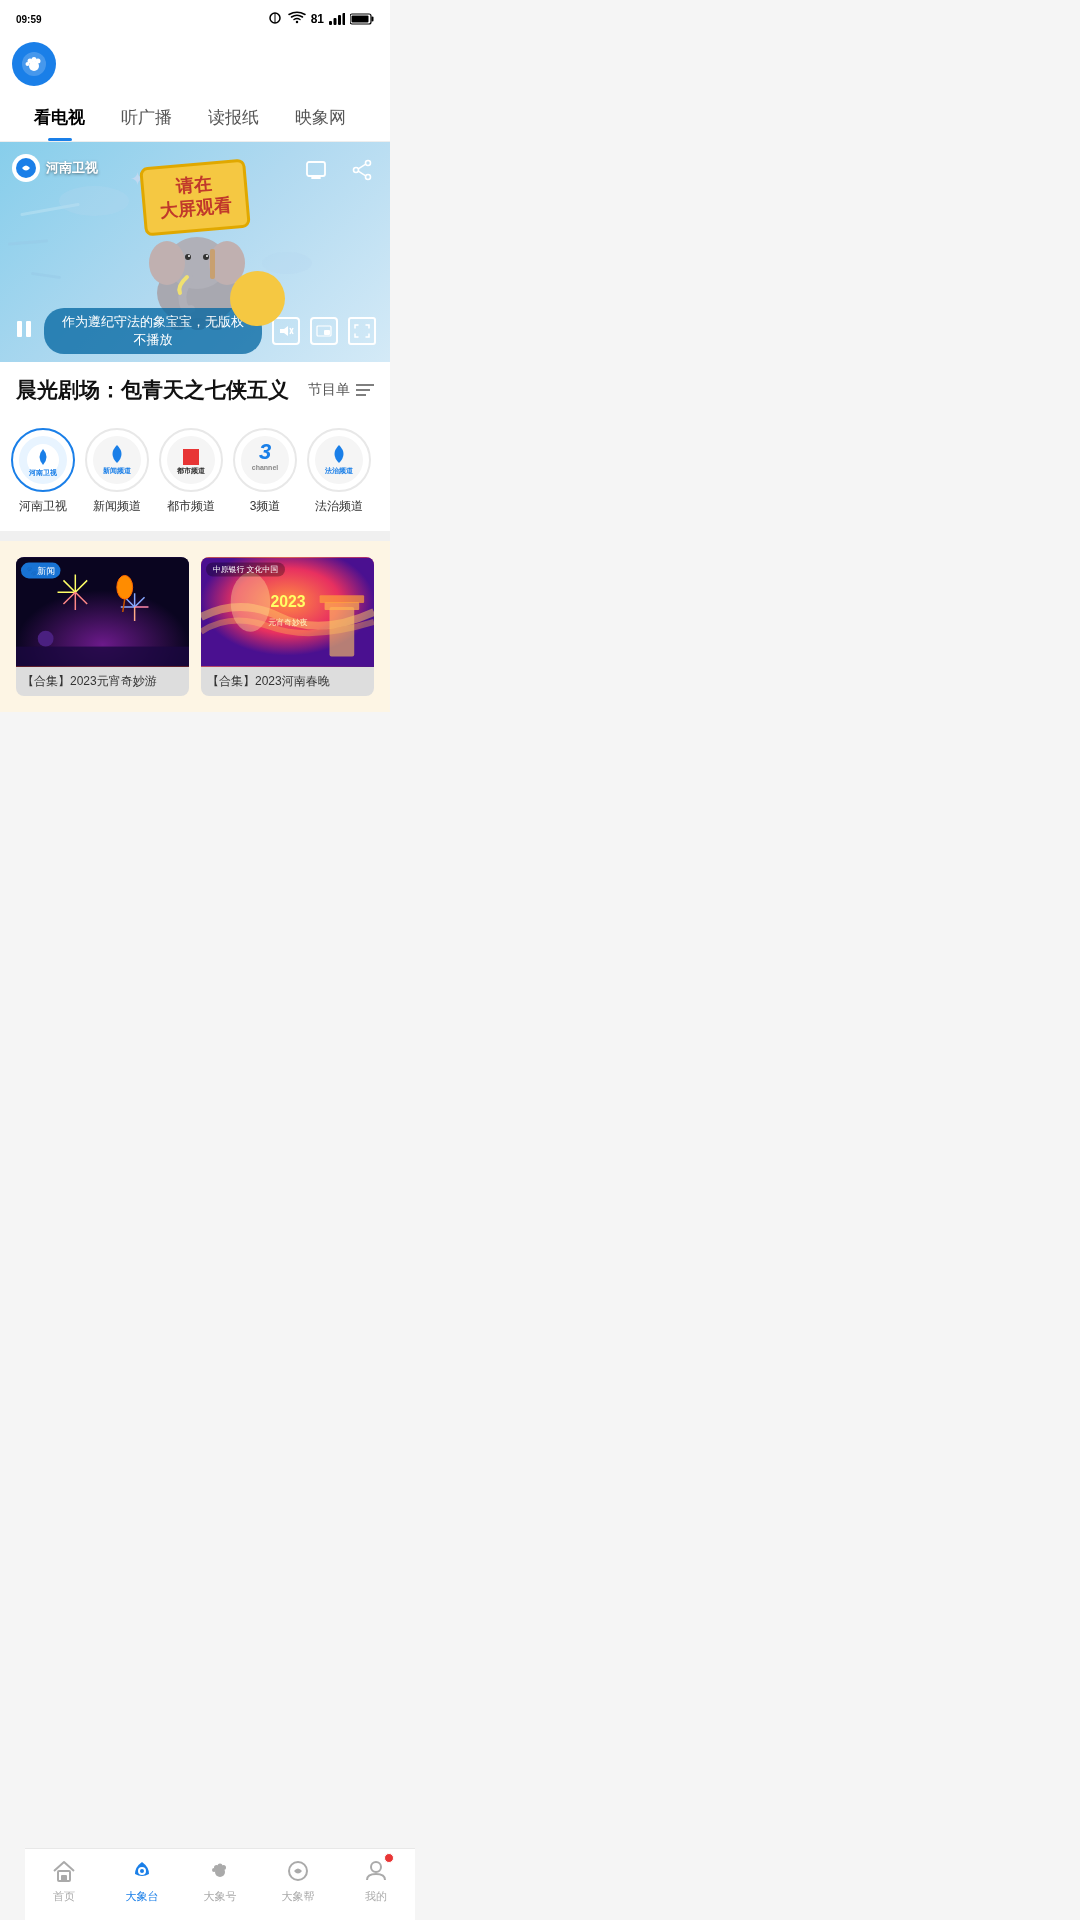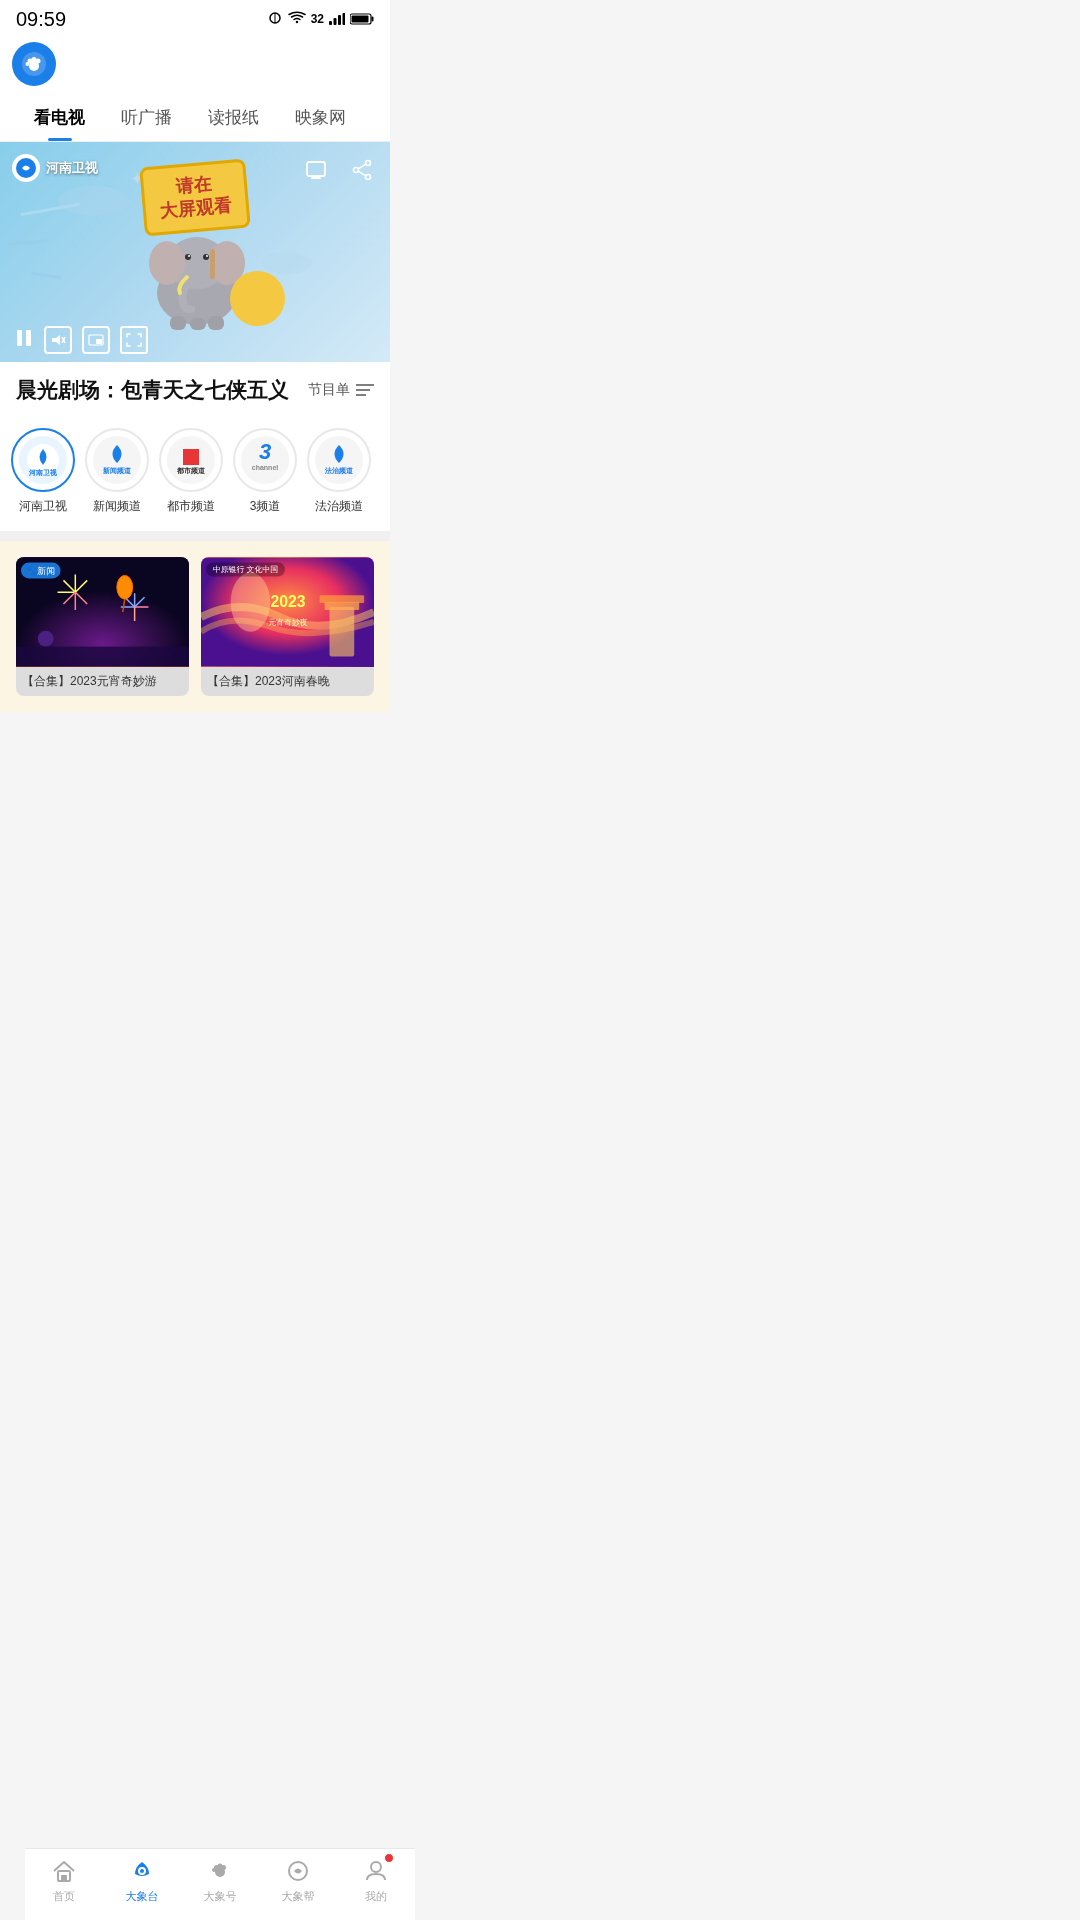--- a/index.html
+++ b/index.html
@@ -15,22 +15,22 @@
     
     .status-bar {
       display: flex;
       justify-content: space-between;
       align-items: center;
       padding: 8px 16px 4px;
       background: white;
       height: 34px;
     }
     .status-time {
-      font-size: 20px;
-      font-weight: 400;
+      font-size: 10px;
+      font-weight: 700;
       color: #000;
       text-align: center;
     }
     .status-icons {
       display: flex;
       align-items: center;
       gap: 5px;
       font-size: 13px;
     }
 
@@ -471,21 +471,21 @@
         </svg>
     </span>
     <span>
       <svg width="18" height="14" viewBox="0 0 18 14">
         <path d="M9 11 L9 11" stroke="#000" stroke-width="2.5" stroke-linecap="round"></path>
         <path d="M6 8.5 Q9 6.5 12 8.5" stroke="#000" stroke-width="1.5" fill="none" stroke-linecap="round"></path>
         <path d="M3.5 6 Q9 2.5 14.5 6" stroke="#000" stroke-width="1.5" fill="none" stroke-linecap="round"></path>
         <path d="M1 3.5 Q9 -1 17 3.5" stroke="#000" stroke-width="1.5" fill="none" stroke-linecap="round"></path>
       </svg>
     </span>
-    <span style="font-size:12px;font-weight:bold;">32</span>
+    <span style="font-size:12px;font-weight:bold;">81</span>
     <svg width="16" height="12" viewBox="0 0 16 12">
       <rect x="0" y="8" width="3" height="4" fill="#000" rx="1"></rect>
       <rect x="4.5" y="5" width="3" height="7" fill="#000" rx="1"></rect>
       <rect x="9" y="2" width="3" height="10" fill="#000" rx="1"></rect>
       <rect x="13.5" y="0" width="3" height="12" fill="#000" rx="1"></rect>
     </svg>
     <svg width="24" height="12" viewBox="0 0 24 12">
       <rect x="0" y="1" width="21" height="10" rx="2" fill="none" stroke="#000" stroke-width="1.2"></rect>
       <rect x="21.5" y="3.5" width="2" height="5" rx="1" fill="#000"></rect>
       <rect x="1.5" y="2.5" width="17" height="7" rx="1" fill="#000"></rect>
@@ -593,20 +593,21 @@
     </div>
   </div>
 
   <div class="video-controls">
     <div class="play-pause">
       <svg width="20" height="20" viewBox="0 0 20 20">
         <rect x="3" y="2" width="5" height="16" rx="1" fill="white"></rect>
         <rect x="12" y="2" width="5" height="16" rx="1" fill="white"></rect>
       </svg>
     </div>
+    <div class="video-subtitle">作为遵纪守法的象宝宝，无版权不播放</div>
     <div class="video-ctrl-icons">
       <div class="ctrl-icon">
         <svg width="16" height="14" viewBox="0 0 16 14">
           <path d="M2 5 L6 5 L10 2 L10 12 L6 9 L2 9 Z" fill="white"></path>
           <line x1="12" y1="4" x2="15" y2="10" stroke="white" stroke-width="1.5"></line>
           <line x1="15" y1="4" x2="12" y2="10" stroke="white" stroke-width="1.5"></line>
         </svg>
       </div>
       <div class="ctrl-icon">
         <svg width="16" height="12" viewBox="0 0 16 12">

